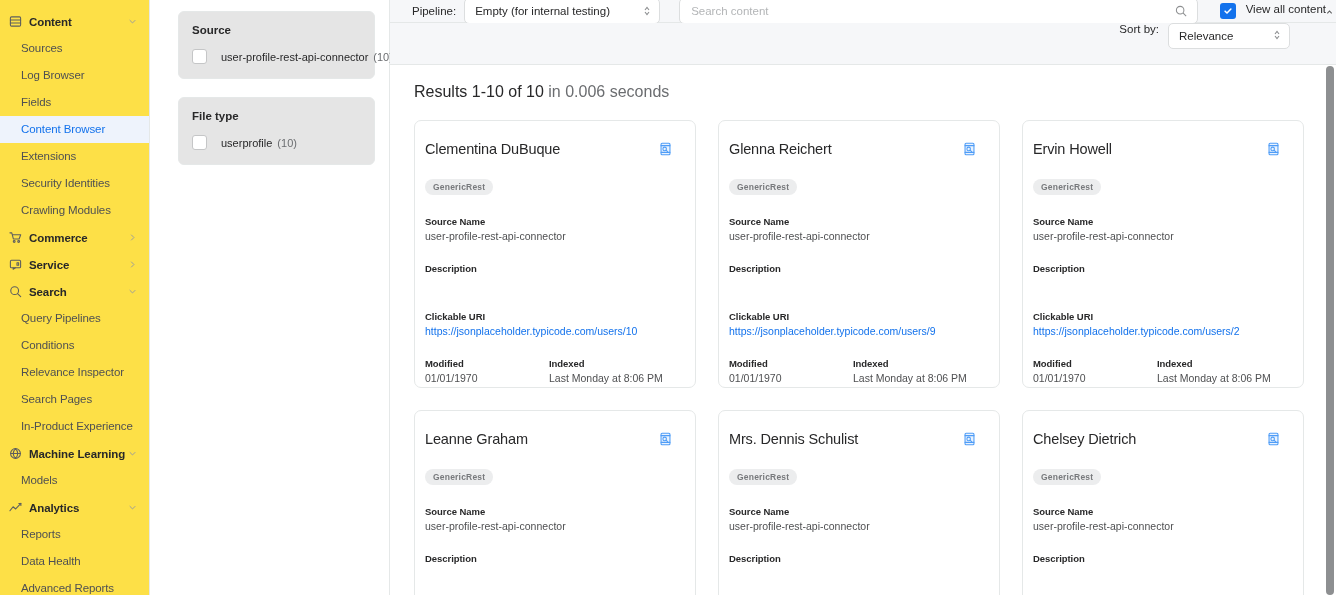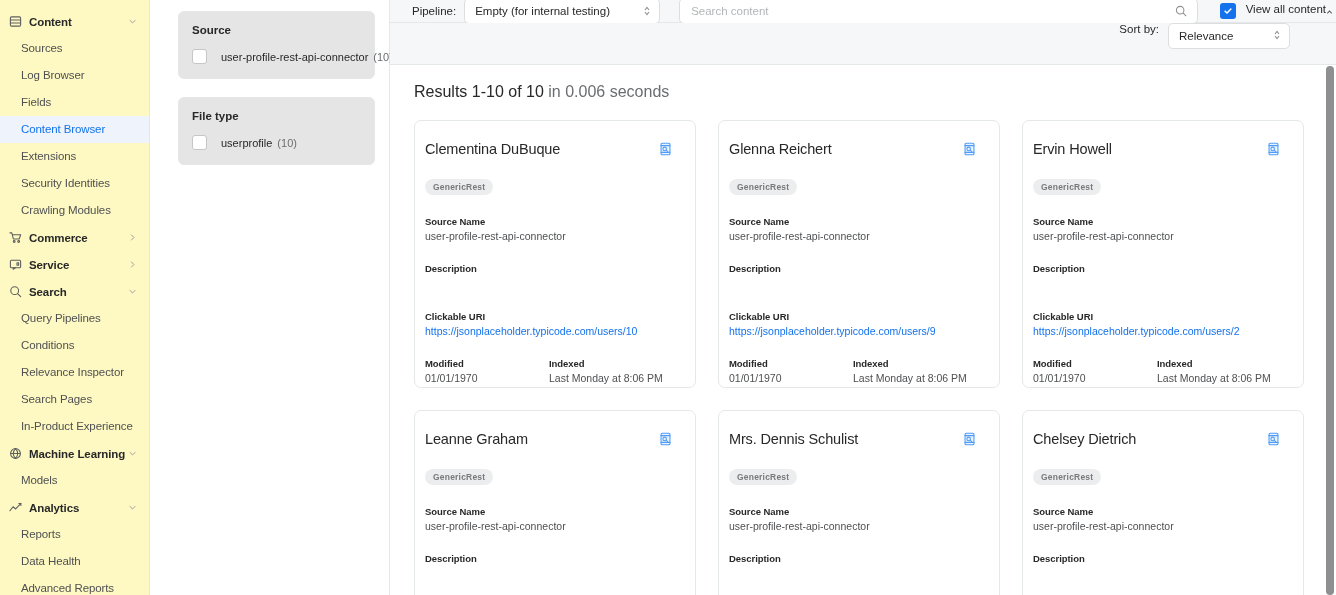--- a/index.html
+++ b/index.html
@@ -13,21 +13,21 @@
   .app {
     display: flex;
     width: 1336px; height: 595px;
     position: relative;
   }
 
   
   .sidebar {
     width: 150px;
     height: 595px;
-    background: #fef9c3;
+    background: #fde047;
     border-right: 1px solid #e5e8e8;
     overflow: hidden;
     position: relative;
     flex: 0 0 150px;
     padding-top: 8px;
   }
   .nav-group {
     display: flex;
     align-items: center;
     height: 27px;

